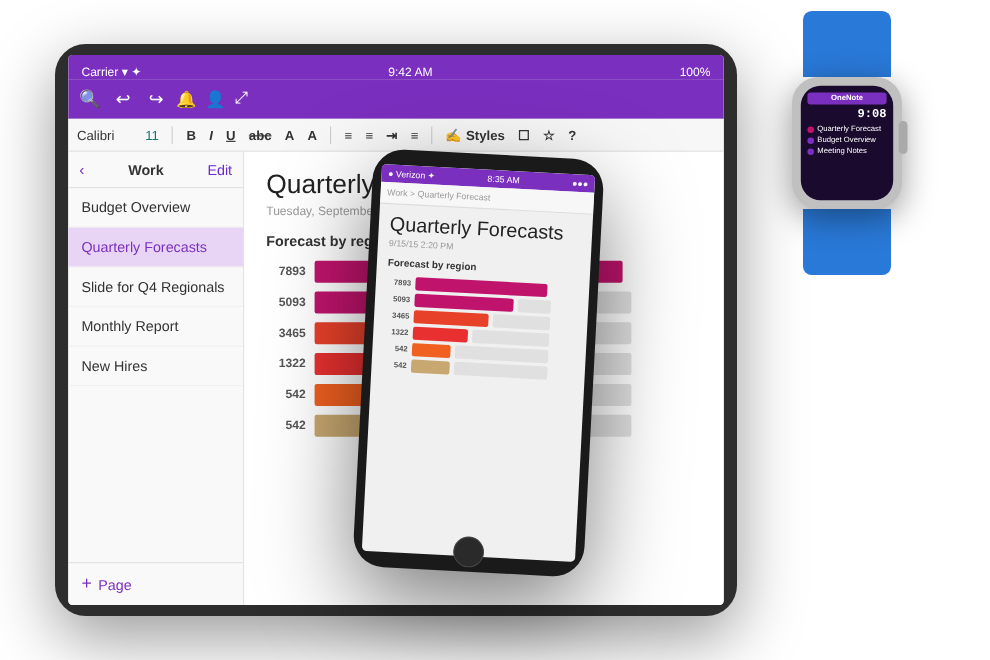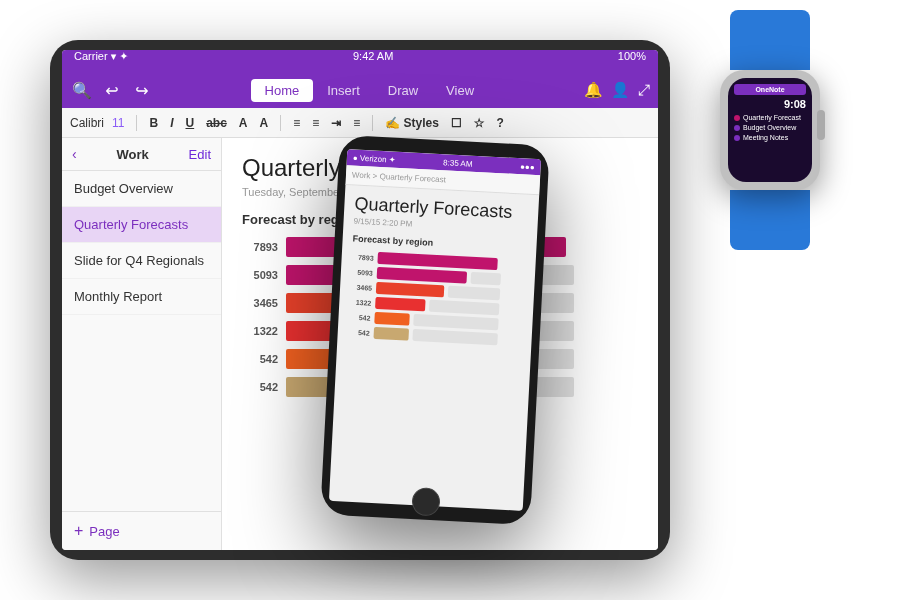--- a/index.html
+++ b/index.html
@@ -41,21 +41,21 @@
       background: #f0f0f0;
       border-radius: 4px;
       overflow: hidden;
     }
 
     
     .ipad-statusbar {
       height: 22px;
       background: #7b2fbe;
       display: flex;
-      align-items: flex-start;
+      align-items: flex-end;
       justify-content: space-between;
       padding: 0 12px;
       font-size: 11px;
       color: white;
     }
 
     
     .ipad-toolbar {
       height: 36px;
       background: #7b2fbe;
@@ -101,21 +101,21 @@
       height: 30px;
       background: #f7f7f7;
       border-bottom: 1px solid #ddd;
       display: flex;
       align-items: center;
       padding: 4px 8px;
       gap: 4px;
       font-size: 12px;
     }
     .format-font { font-size: 12px; color: #333; margin-right: 4px; }
-    .format-size { font-size: 12px; color: #8b5cf6; margin-right: 4px; }
+    .format-size { font-size: 12px; color: #0f766e; margin-right: 4px; margin-left: 20px; }
     .format-btn { font-weight: bold; color: #333; font-size: 12px; padding: 2px 4px; cursor: pointer; }
     .format-sep { width: 1px; height: 16px; background: #ccc; margin: 0 4px; }
 
     
     .ipad-content {
       display: flex;
       height: calc(100% - 88px);
     }
 
     
@@ -352,20 +352,21 @@
       padding: 2px 0;
       border-radius: 3px;
       margin-bottom: 3px;
     }
     .watch-time {
       color: white;
       font-size: 11px;
       font-weight: bold;
       text-align: right;
       margin-bottom: 4px;
+      font-family: Liberation Mono, monospace;
     }
     .watch-item {
       display: flex;
       align-items: center;
       gap: 3px;
       margin-bottom: 3px;
     }
     .watch-dot {
       width: 6px;
       height: 6px;
@@ -397,26 +398,20 @@
       <div class="ipad-statusbar">
         <span>Carrier ▾ ✦</span>
         <span>9:42 AM</span>
         <span>100%</span>
       </div>
 
       <div class="ipad-toolbar">
         <span class="toolbar-icon">🔍</span>
         <span class="toolbar-icon">↩</span>
         <span class="toolbar-icon">↪</span>
-        <div class="toolbar-tabs">
-          <div class="toolbar-tab active">Home</div>
-          <div class="toolbar-tab">Insert</div>
-          <div class="toolbar-tab">Draw</div>
-          <div class="toolbar-tab">View</div>
-        </div>
         <div class="toolbar-right">
           <span>🔔</span>
           <span>👤</span>
           <span>⤢</span>
         </div>
       </div>
 
       <div class="format-bar">
         <span class="format-font">Calibri</span>
         <span class="format-size">11</span>
@@ -444,20 +439,21 @@
         <div class="sidebar">
           <div class="sidebar-header">
             <span class="sidebar-back">‹</span>
             <span class="sidebar-title">Work</span>
             <span class="sidebar-edit">Edit</span>
           </div>
           <div class="sidebar-item">Budget Overview</div>
           <div class="sidebar-item active">Quarterly Forecasts</div>
           <div class="sidebar-item">Slide for Q4 Regionals</div>
           <div class="sidebar-item">Monthly Report</div>
+          <div class="sidebar-item">New Hires</div>
           <div class="sidebar-add">
             <span style="font-size:16px;color:#7b2fbe;">+</span>
             <span>Page</span>
           </div>
         </div>
 
         <div class="main-content">
           <div class="page-title">Quarterly Forecasts</div>
           <div class="page-date">Tuesday, September 15, 2015  2:20PM</div>
           <div class="section-title">Forecast by region</div>

